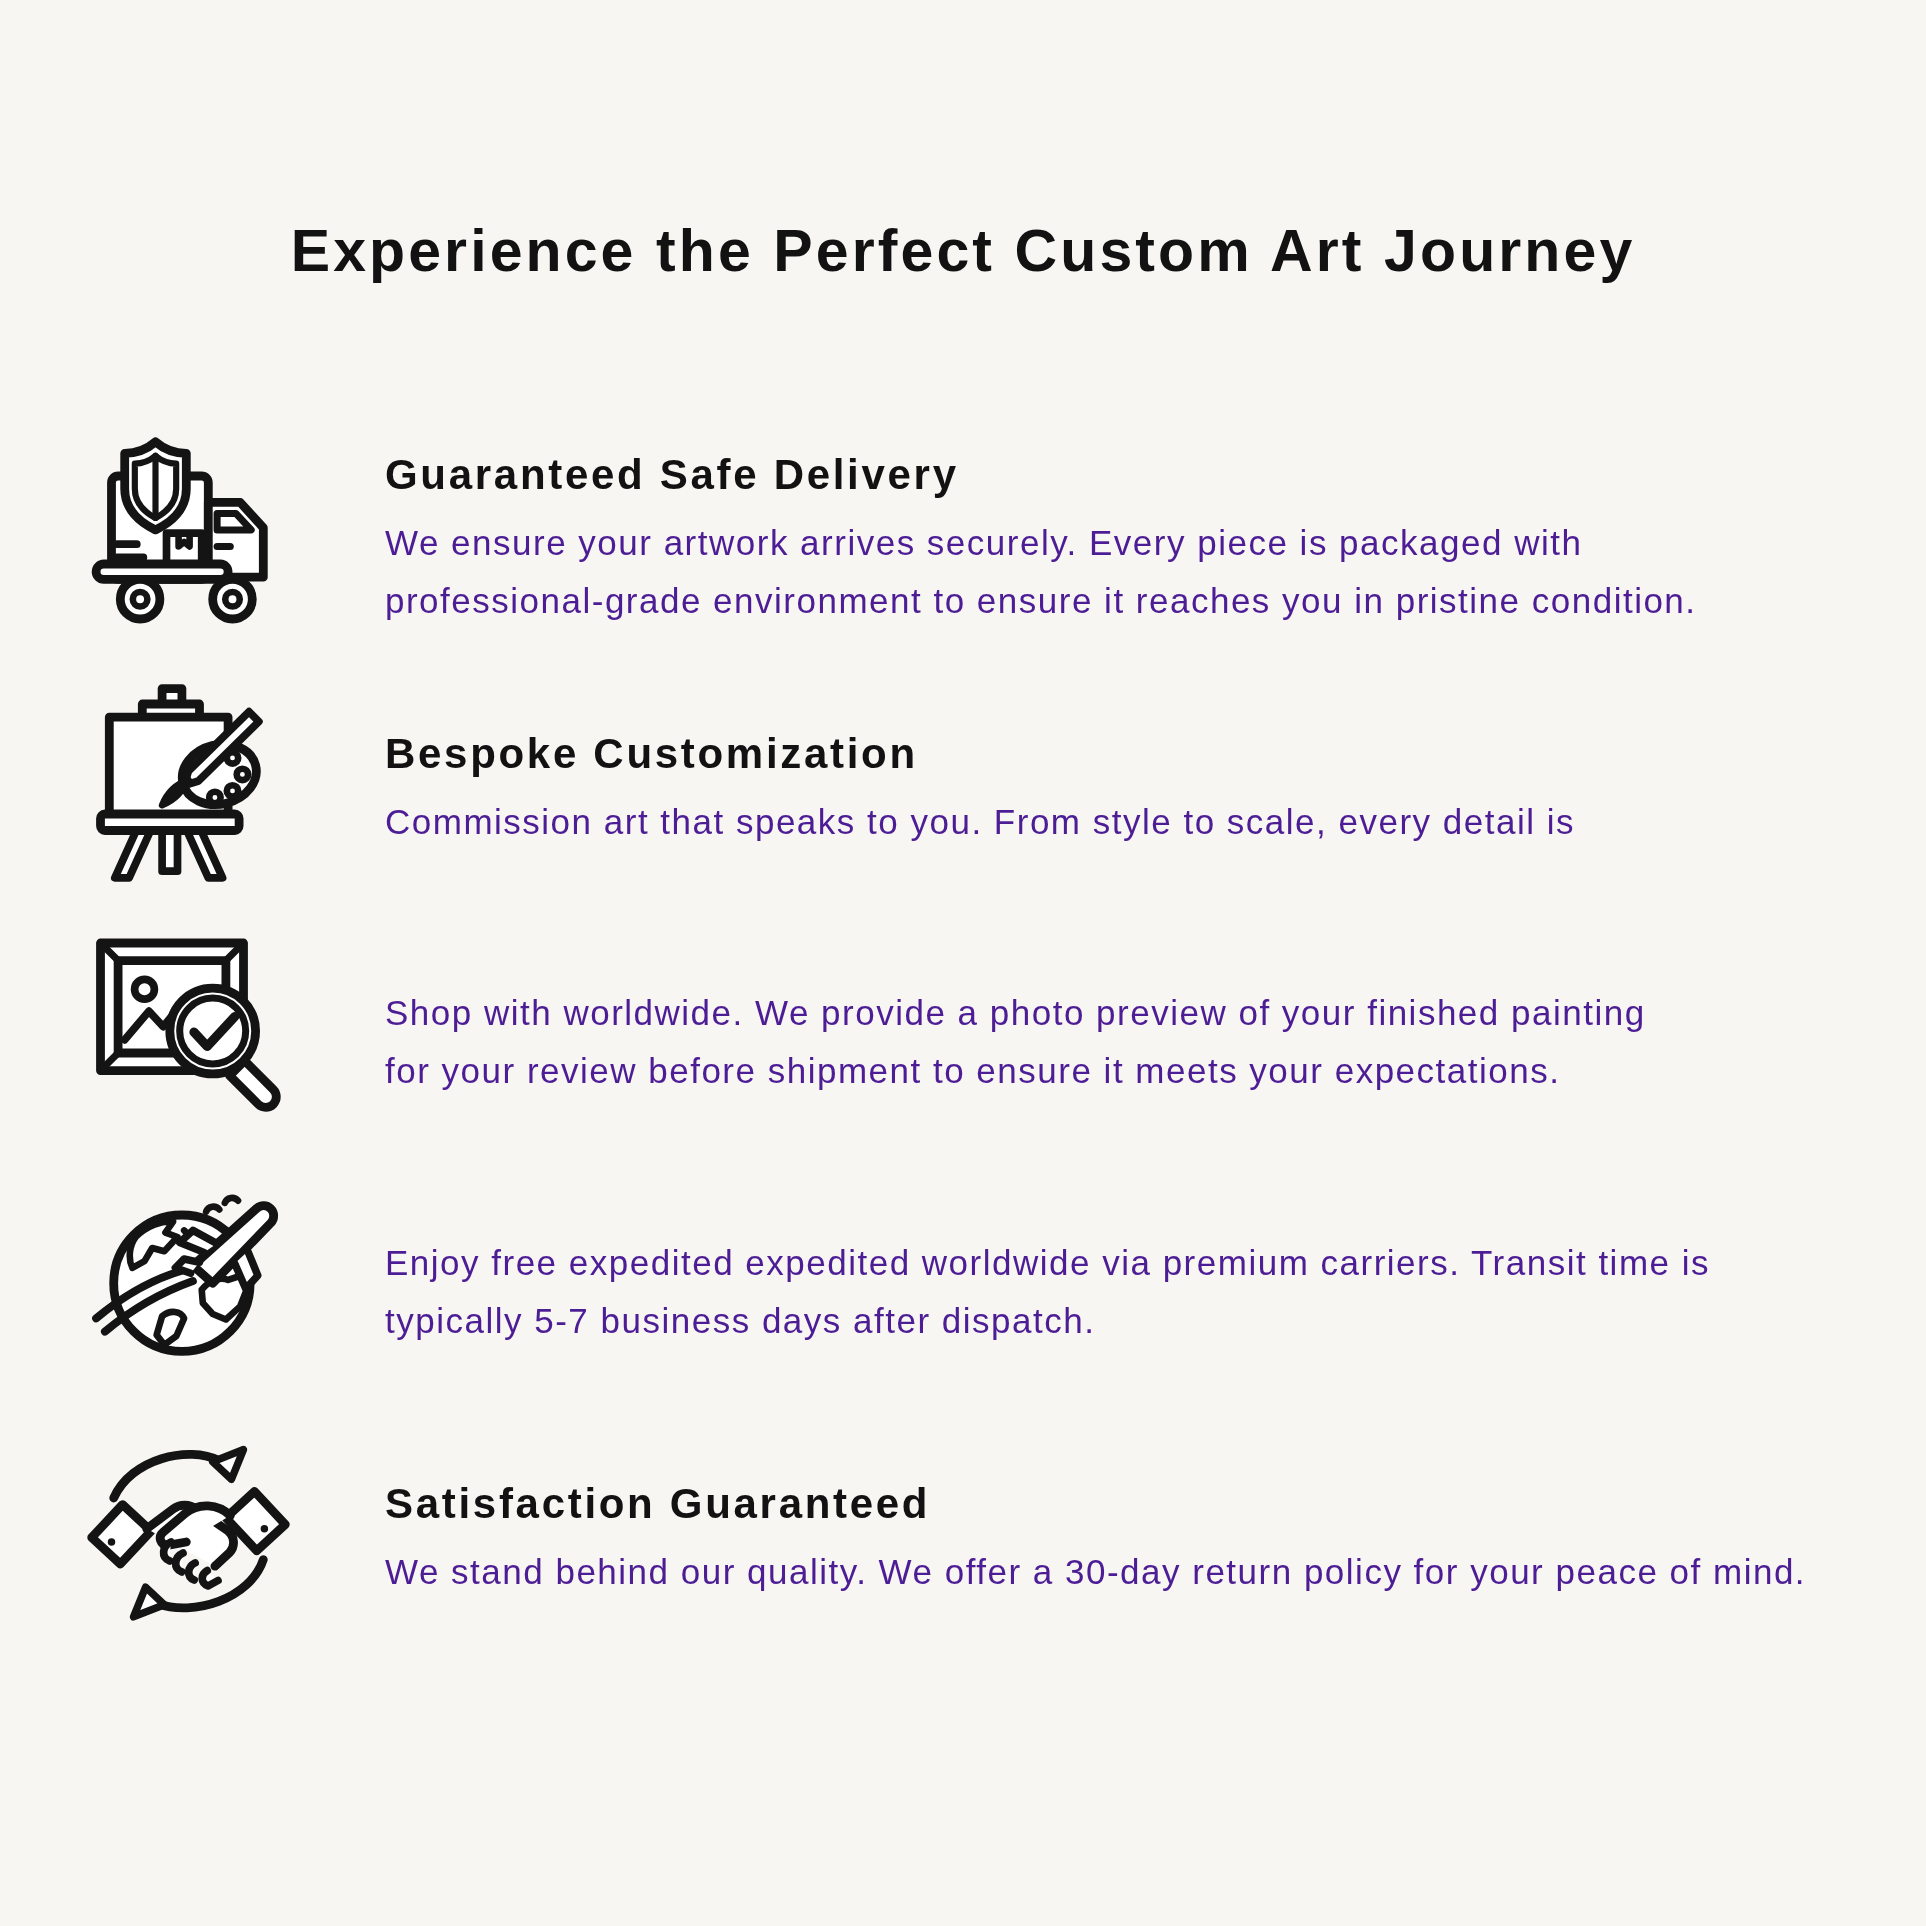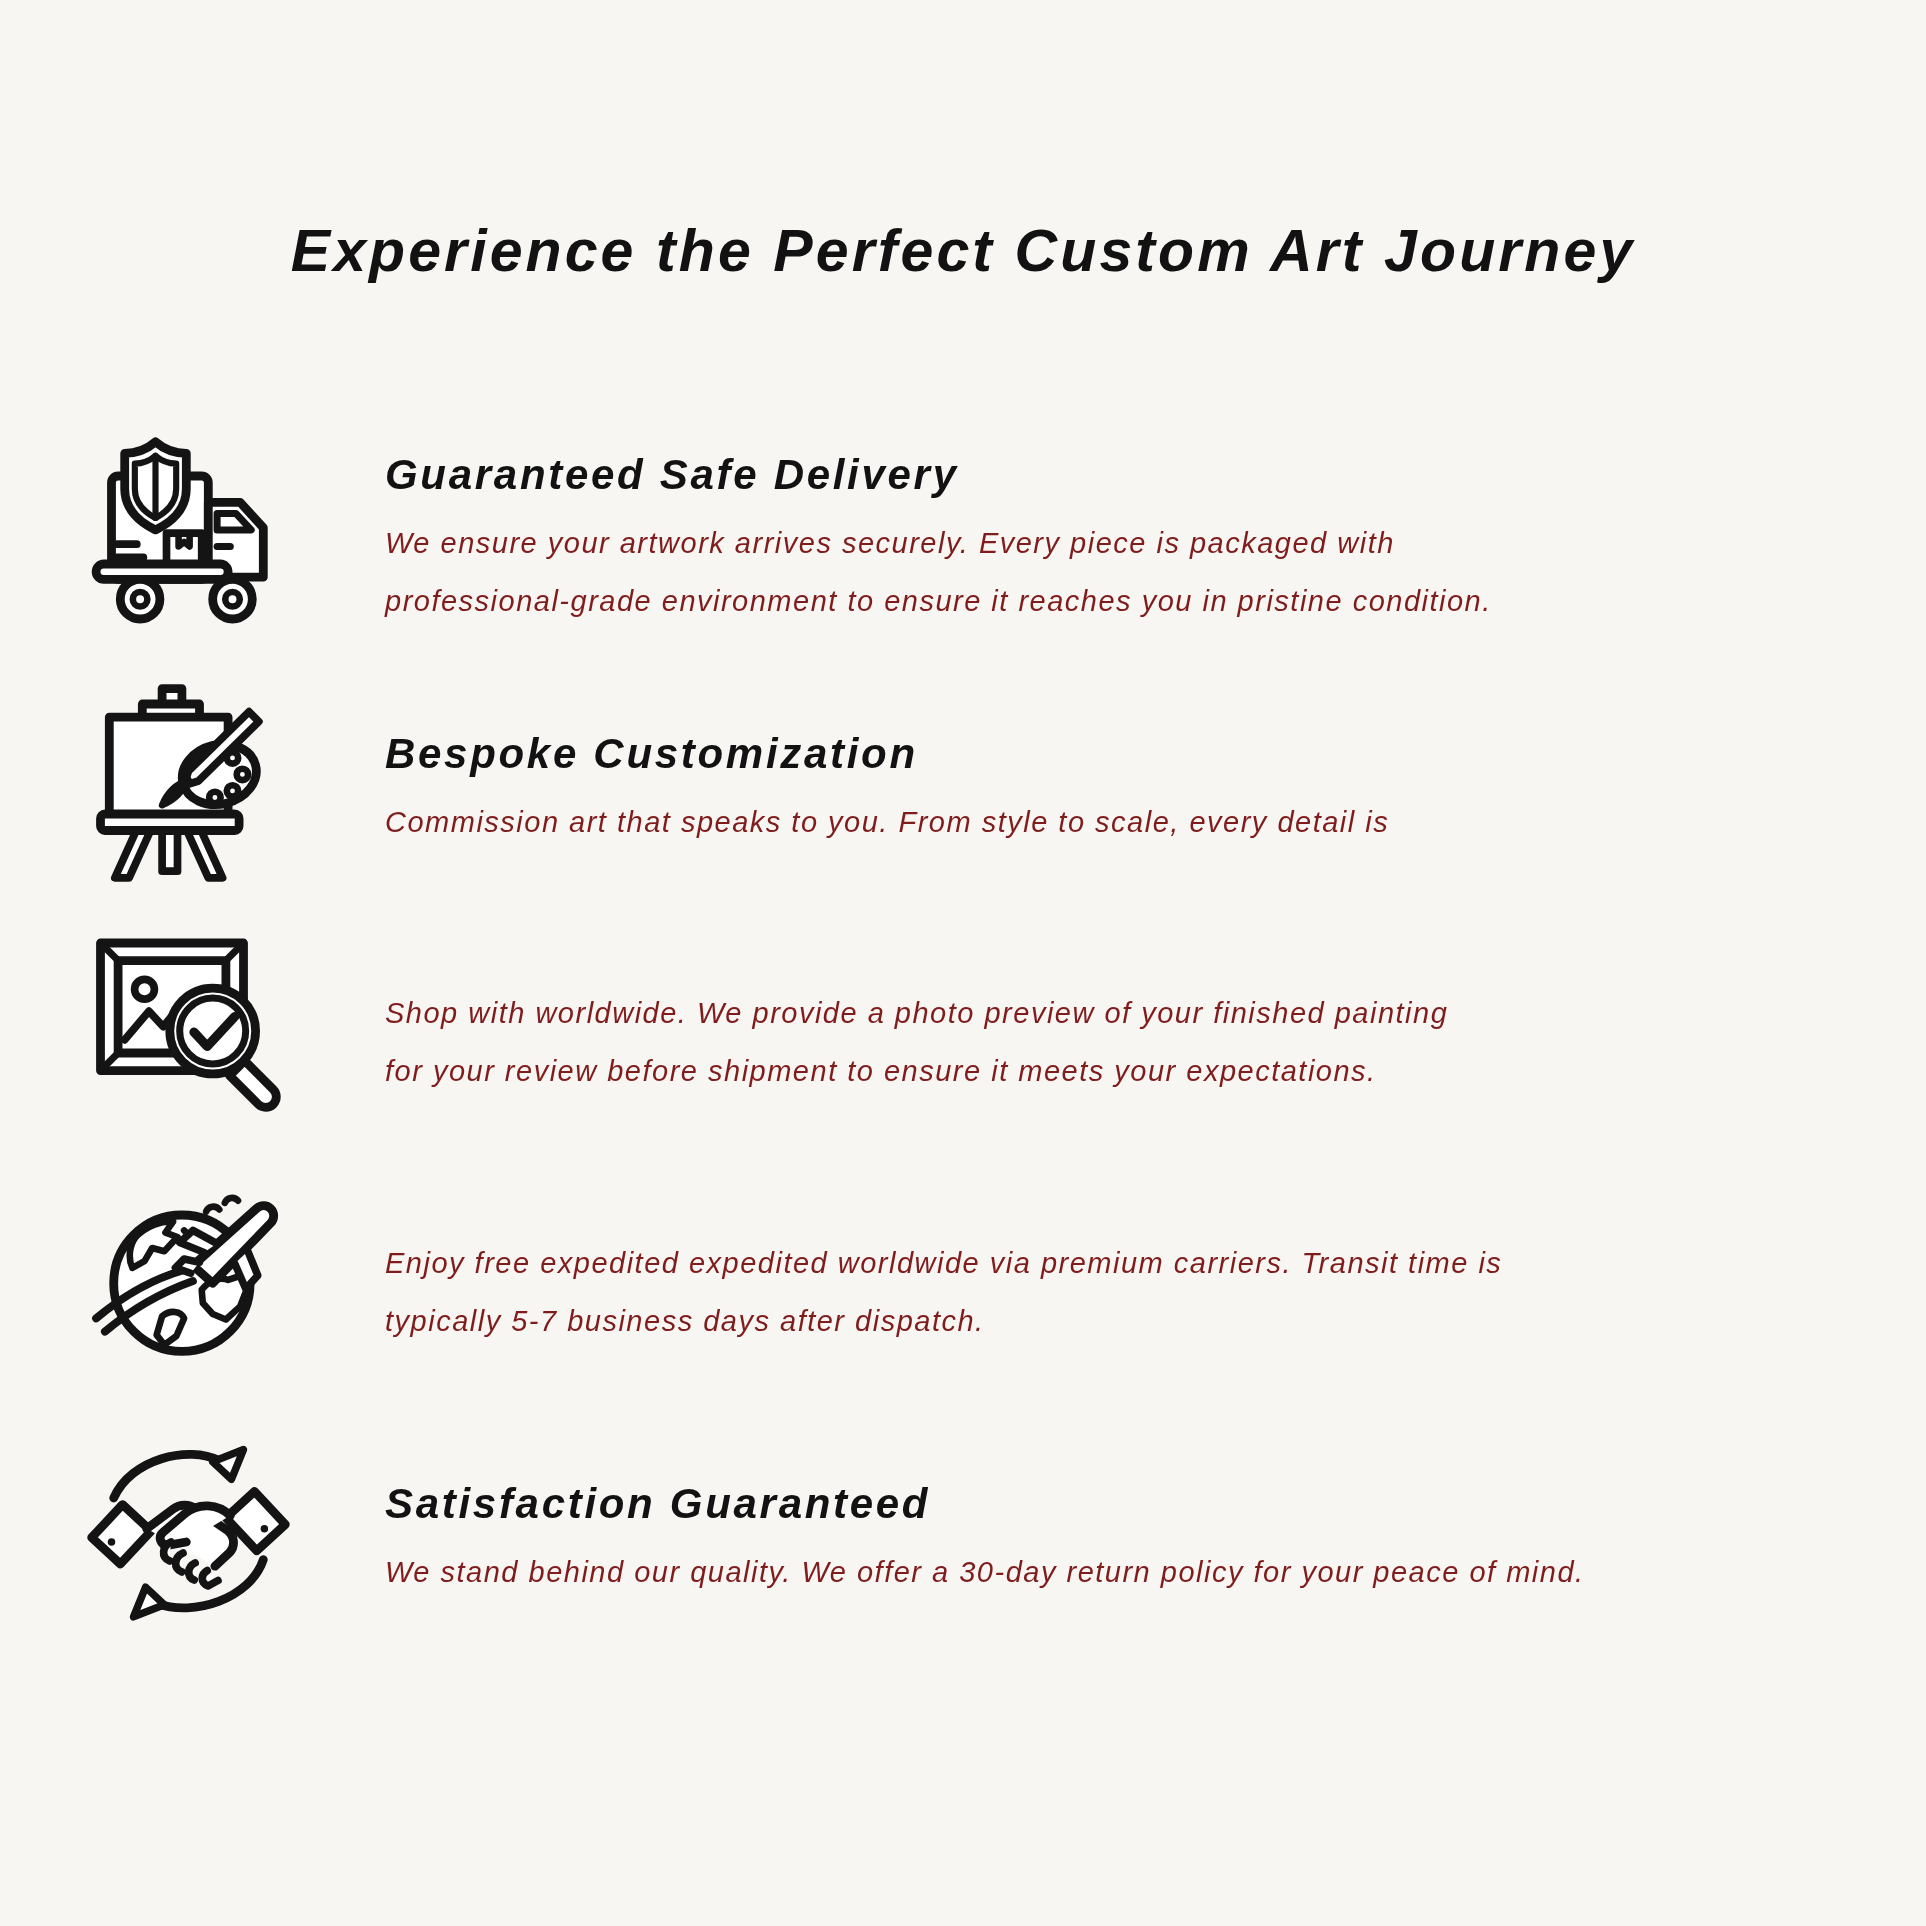--- a/index.html
+++ b/index.html
@@ -2,21 +2,21 @@
 <html style="font-size:12.3px"><head>
 <meta charset="utf-8">
 <style>
   * { margin:0; padding:0; box-sizing:border-box; }
   html, body { width:1926px; height:1926px; }
   body {
     background:#f8f6f3;
     font-family:"Liberation Sans", sans-serif;
     color:#141414;
   }
-  .page { position:relative; width:1926px; height:1926px; overflow:hidden;font-style:italic; }
+  .page { position:relative; width:1926px; height:1926px; overflow:hidden; }
   .page-title {
     padding-top:222px;
     text-align:center;
     font-size:59px;
     line-height:1;
     font-weight:800;
     letter-spacing:3.1px;
     color:#121212;
     white-space:nowrap;
   }
@@ -37,24 +37,24 @@
   .feature-heading {
     font-size:42px;
     line-height:1;
     font-weight:800;
     letter-spacing:2.7px;
     color:#121212;
     margin-bottom:18.5px;
     white-space:nowrap;
   }
   .desc-line {
-    font-size:29px;
+    font-size:35px;
     line-height:58px;
     letter-spacing:1.5px;
-    color:#7f1d1d;
+    color:#4c1d95;
     white-space:nowrap;
   }
 </style>
 </head>
 <body>
 
 <div class="page">
 
   <h1 class="page-title">Experience the Perfect Custom Art Journey</h1>
 

